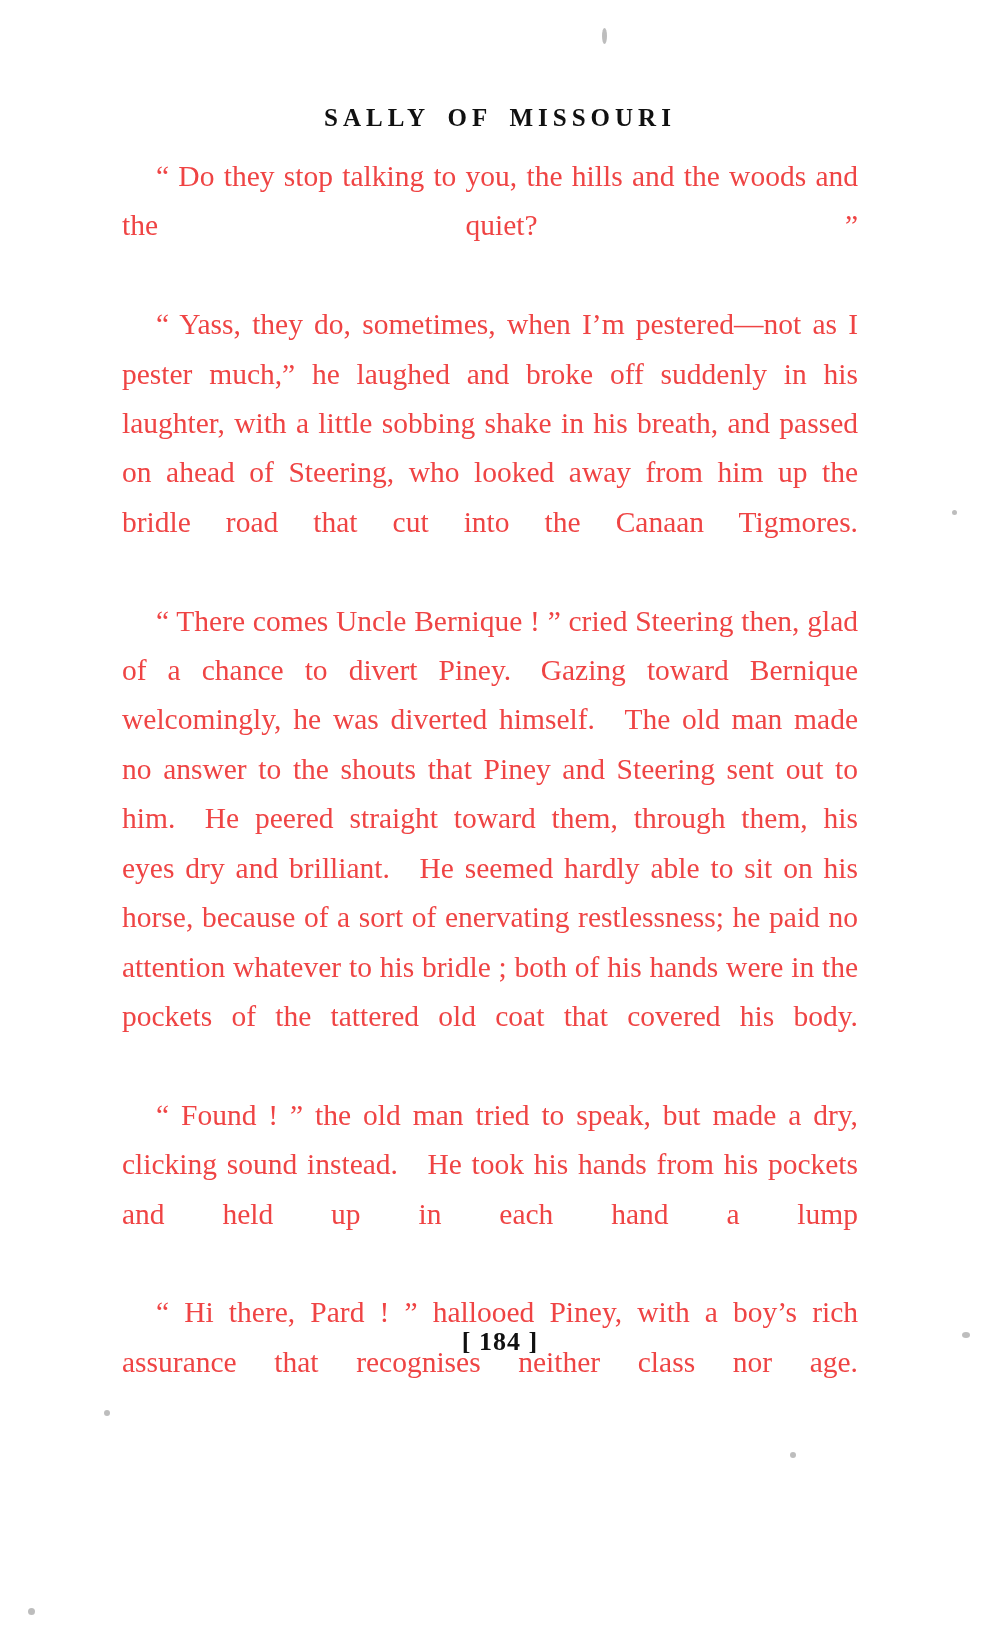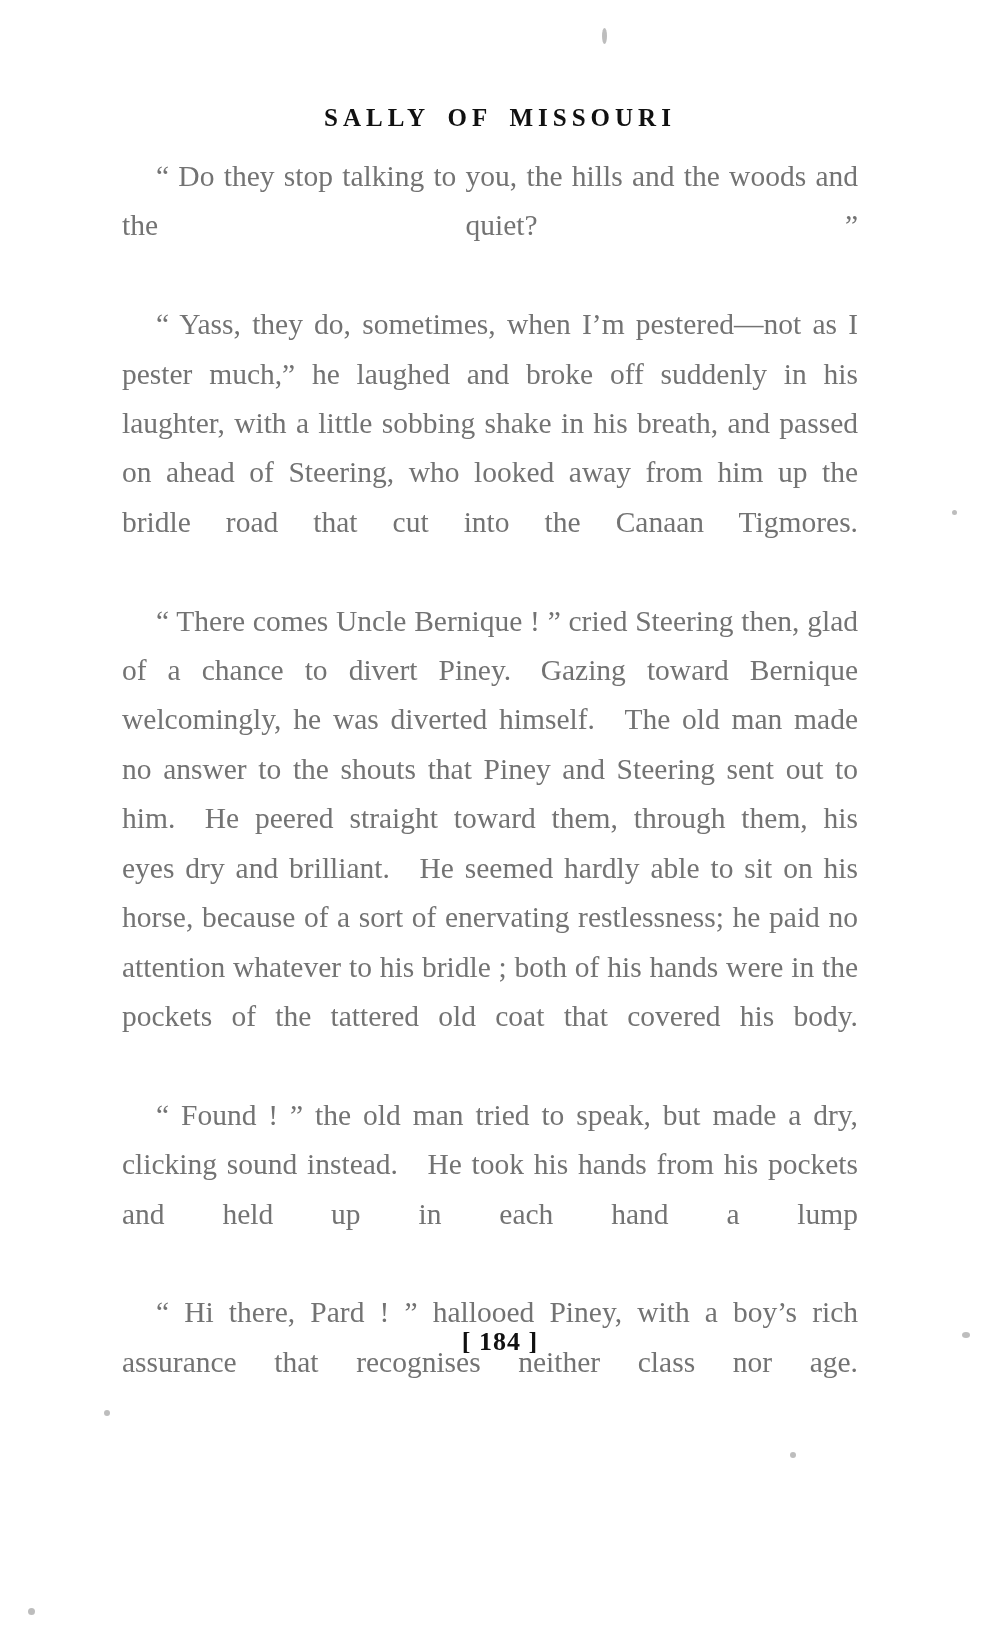--- a/index.html
+++ b/index.html
@@ -41,21 +41,21 @@
     width: 736px;
   }
   p.para {
     margin: 0;
     padding: 0;
     font-size: 29.5px;
     line-height: 49.4px;
     text-align: justify;
     text-justify: inter-word;
     text-indent: 34px;
-    color: #737373;
+    color: #ef4444;
     -webkit-font-smoothing: antialiased;
   }
   p.para.last-full {
     text-align: justify;
   }
   
   p.para::after {
     content: "";
     display: inline-block;
     width: 100%;

